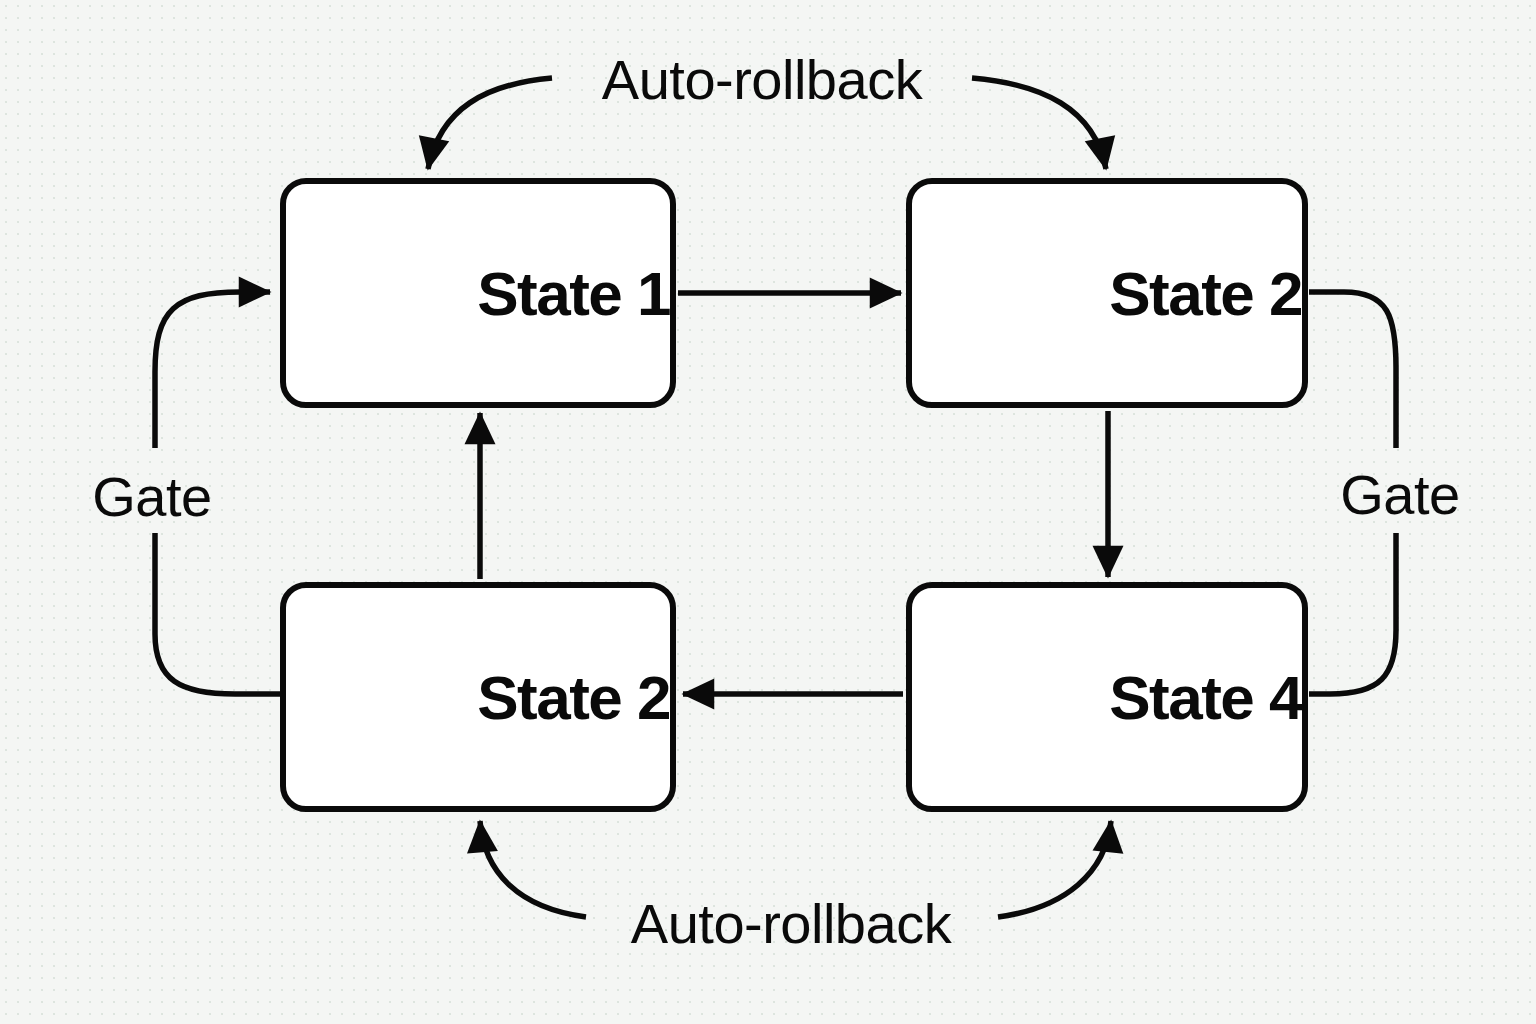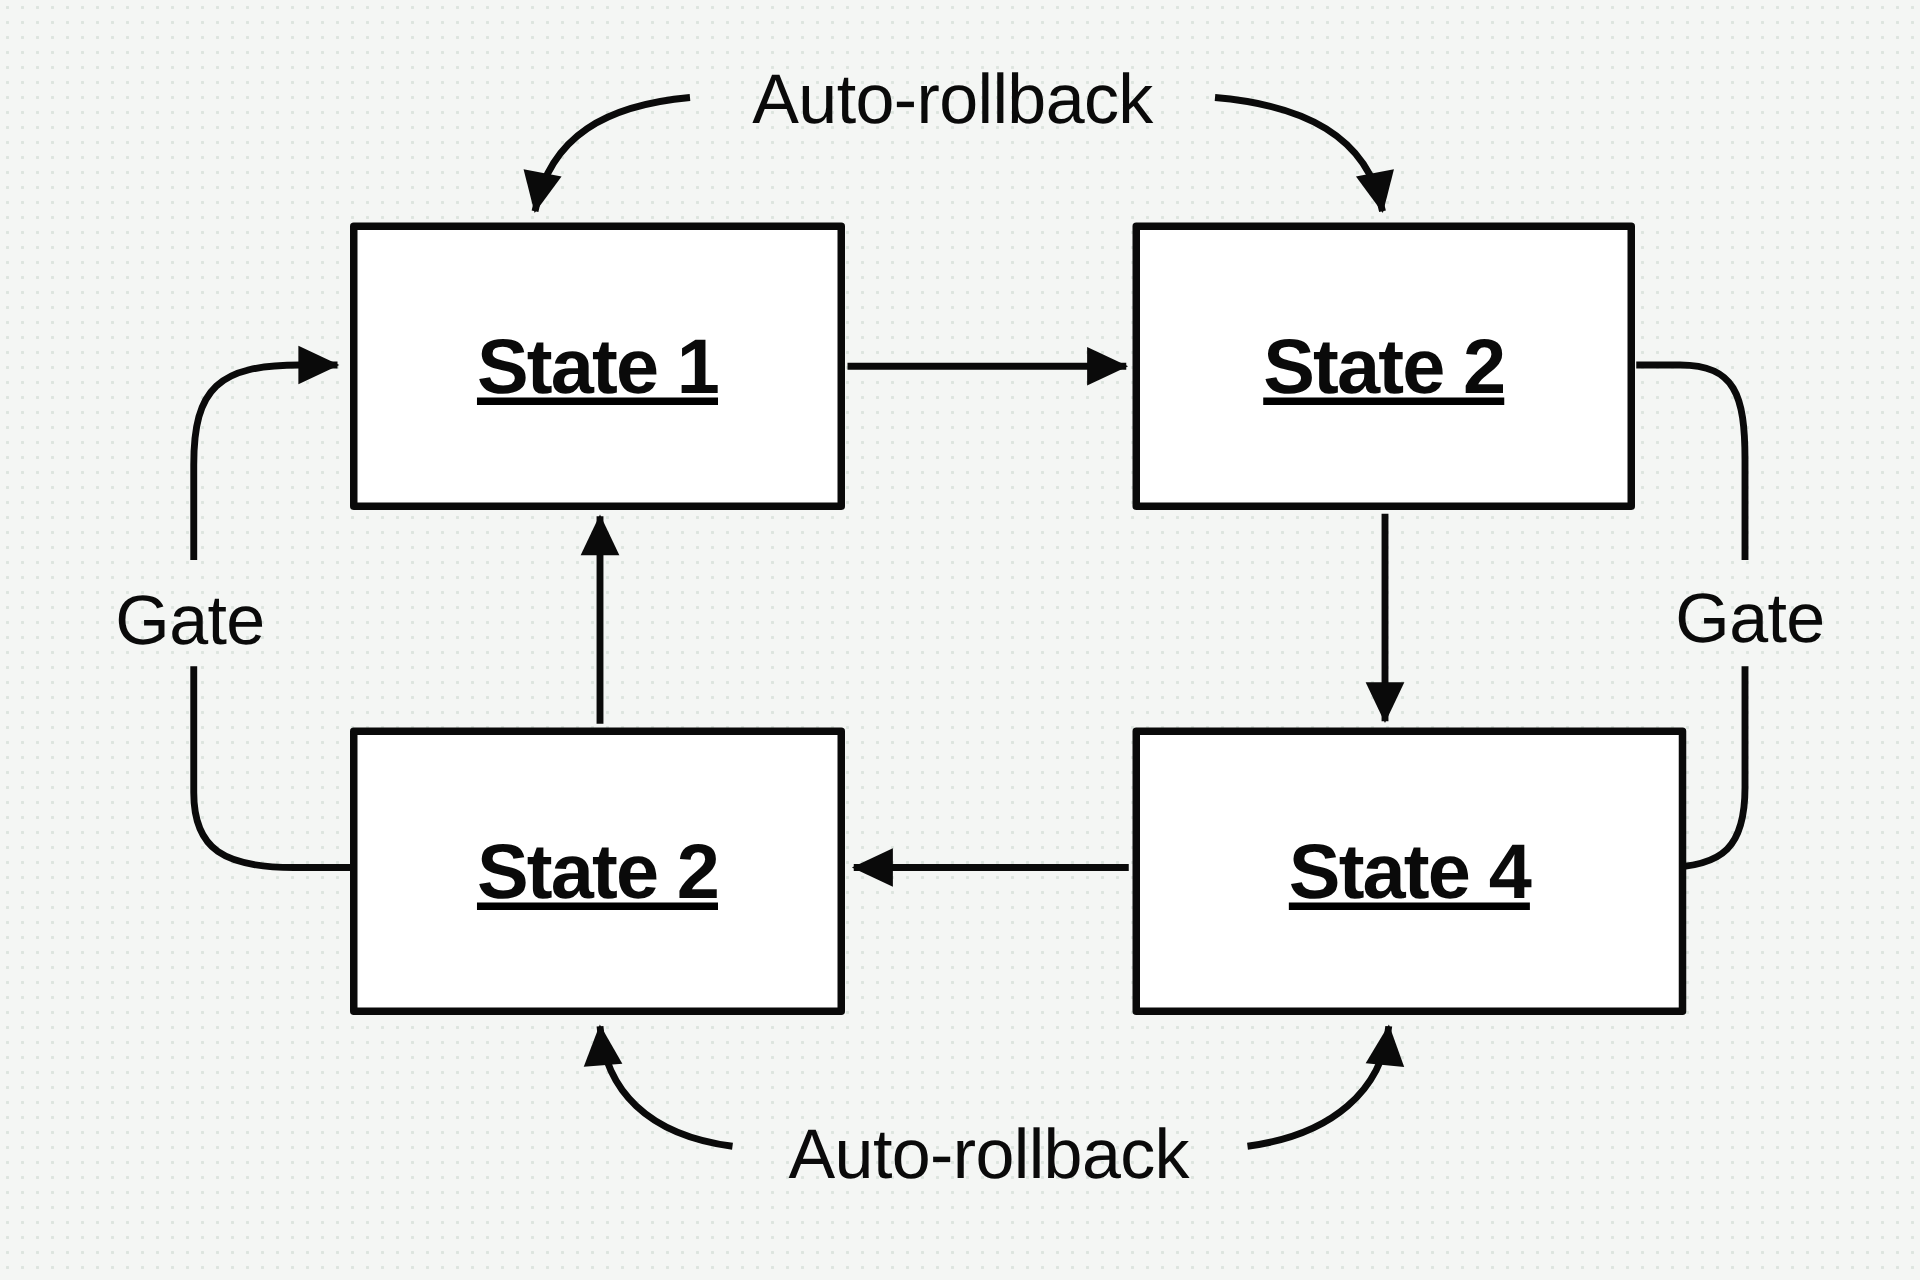--- a/index.html
+++ b/index.html
@@ -30,37 +30,36 @@
     fill: none;
     stroke: #0a0a0a;
     stroke-width: 5.5;
     stroke-linejoin: round;
   }
   .node {
     position: absolute;
     box-sizing: border-box;
     background: #ffffff;
     border: 6px solid #0a0a0a;
-    border-radius: 3px;
+    border-radius: 26px;
     display: flex;
     align-items: center;
-    justify-content: center;
-    text-decoration: underline;
+    justify-content: flex-end;
   }
   .node-label {
     font-size: 62px;
     font-weight: 700;
     letter-spacing: -1.5px;
     color: #0a0a0a;
     white-space: nowrap;
   }
   .node-state-1       { left: 280px; top: 178px; width: 396px; height: 230px; }
   .node-state-2-top   { left: 906px; top: 178px; width: 402px; height: 230px; }
   .node-state-2-bottom{ left: 280px; top: 582px; width: 396px; height: 230px; }
-  .node-state-4       { left: 906px; top: 582px; width: 443px; height: 230px; }
+  .node-state-4       { left: 906px; top: 582px; width: 402px; height: 230px; }
   .edge-label {
     position: absolute;
     transform: translate(-50%, -50%);
     font-size: 56px;
     font-weight: 400;
     letter-spacing: -0.5px;
     color: #0a0a0a;
     white-space: nowrap;
   }
   .lbl-auto-top    { left: 762px;  top: 79px;  }

